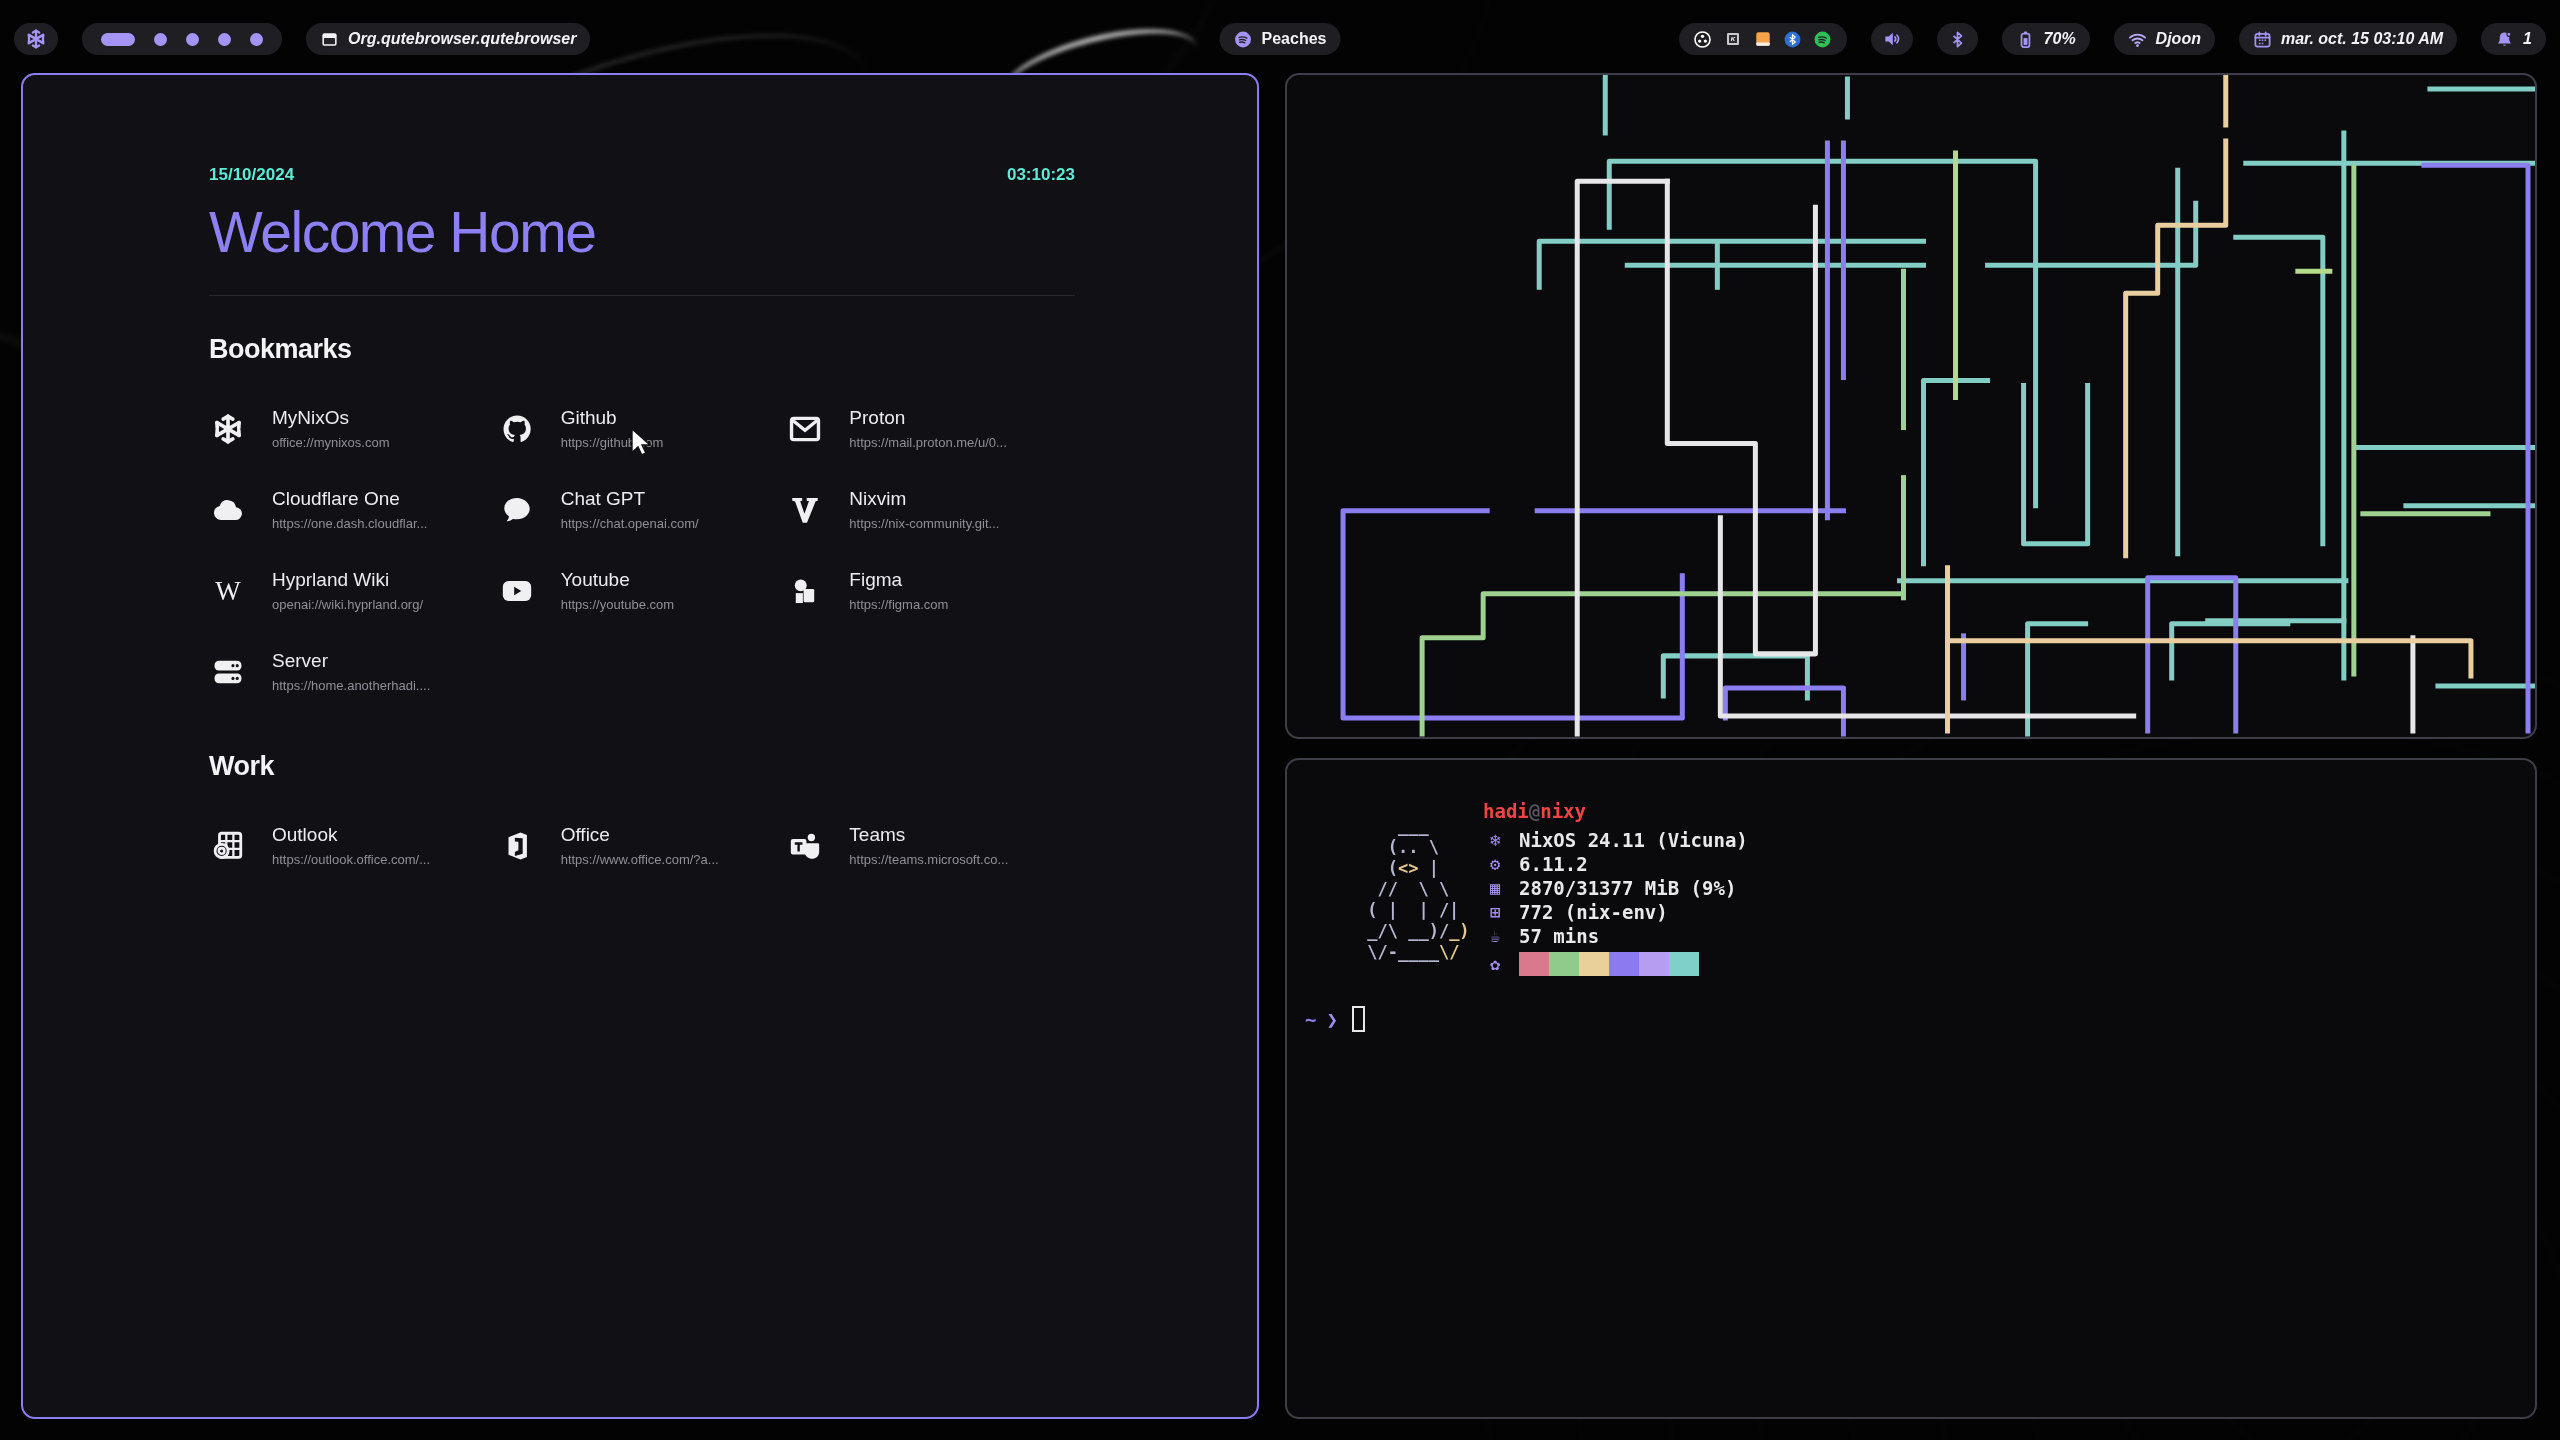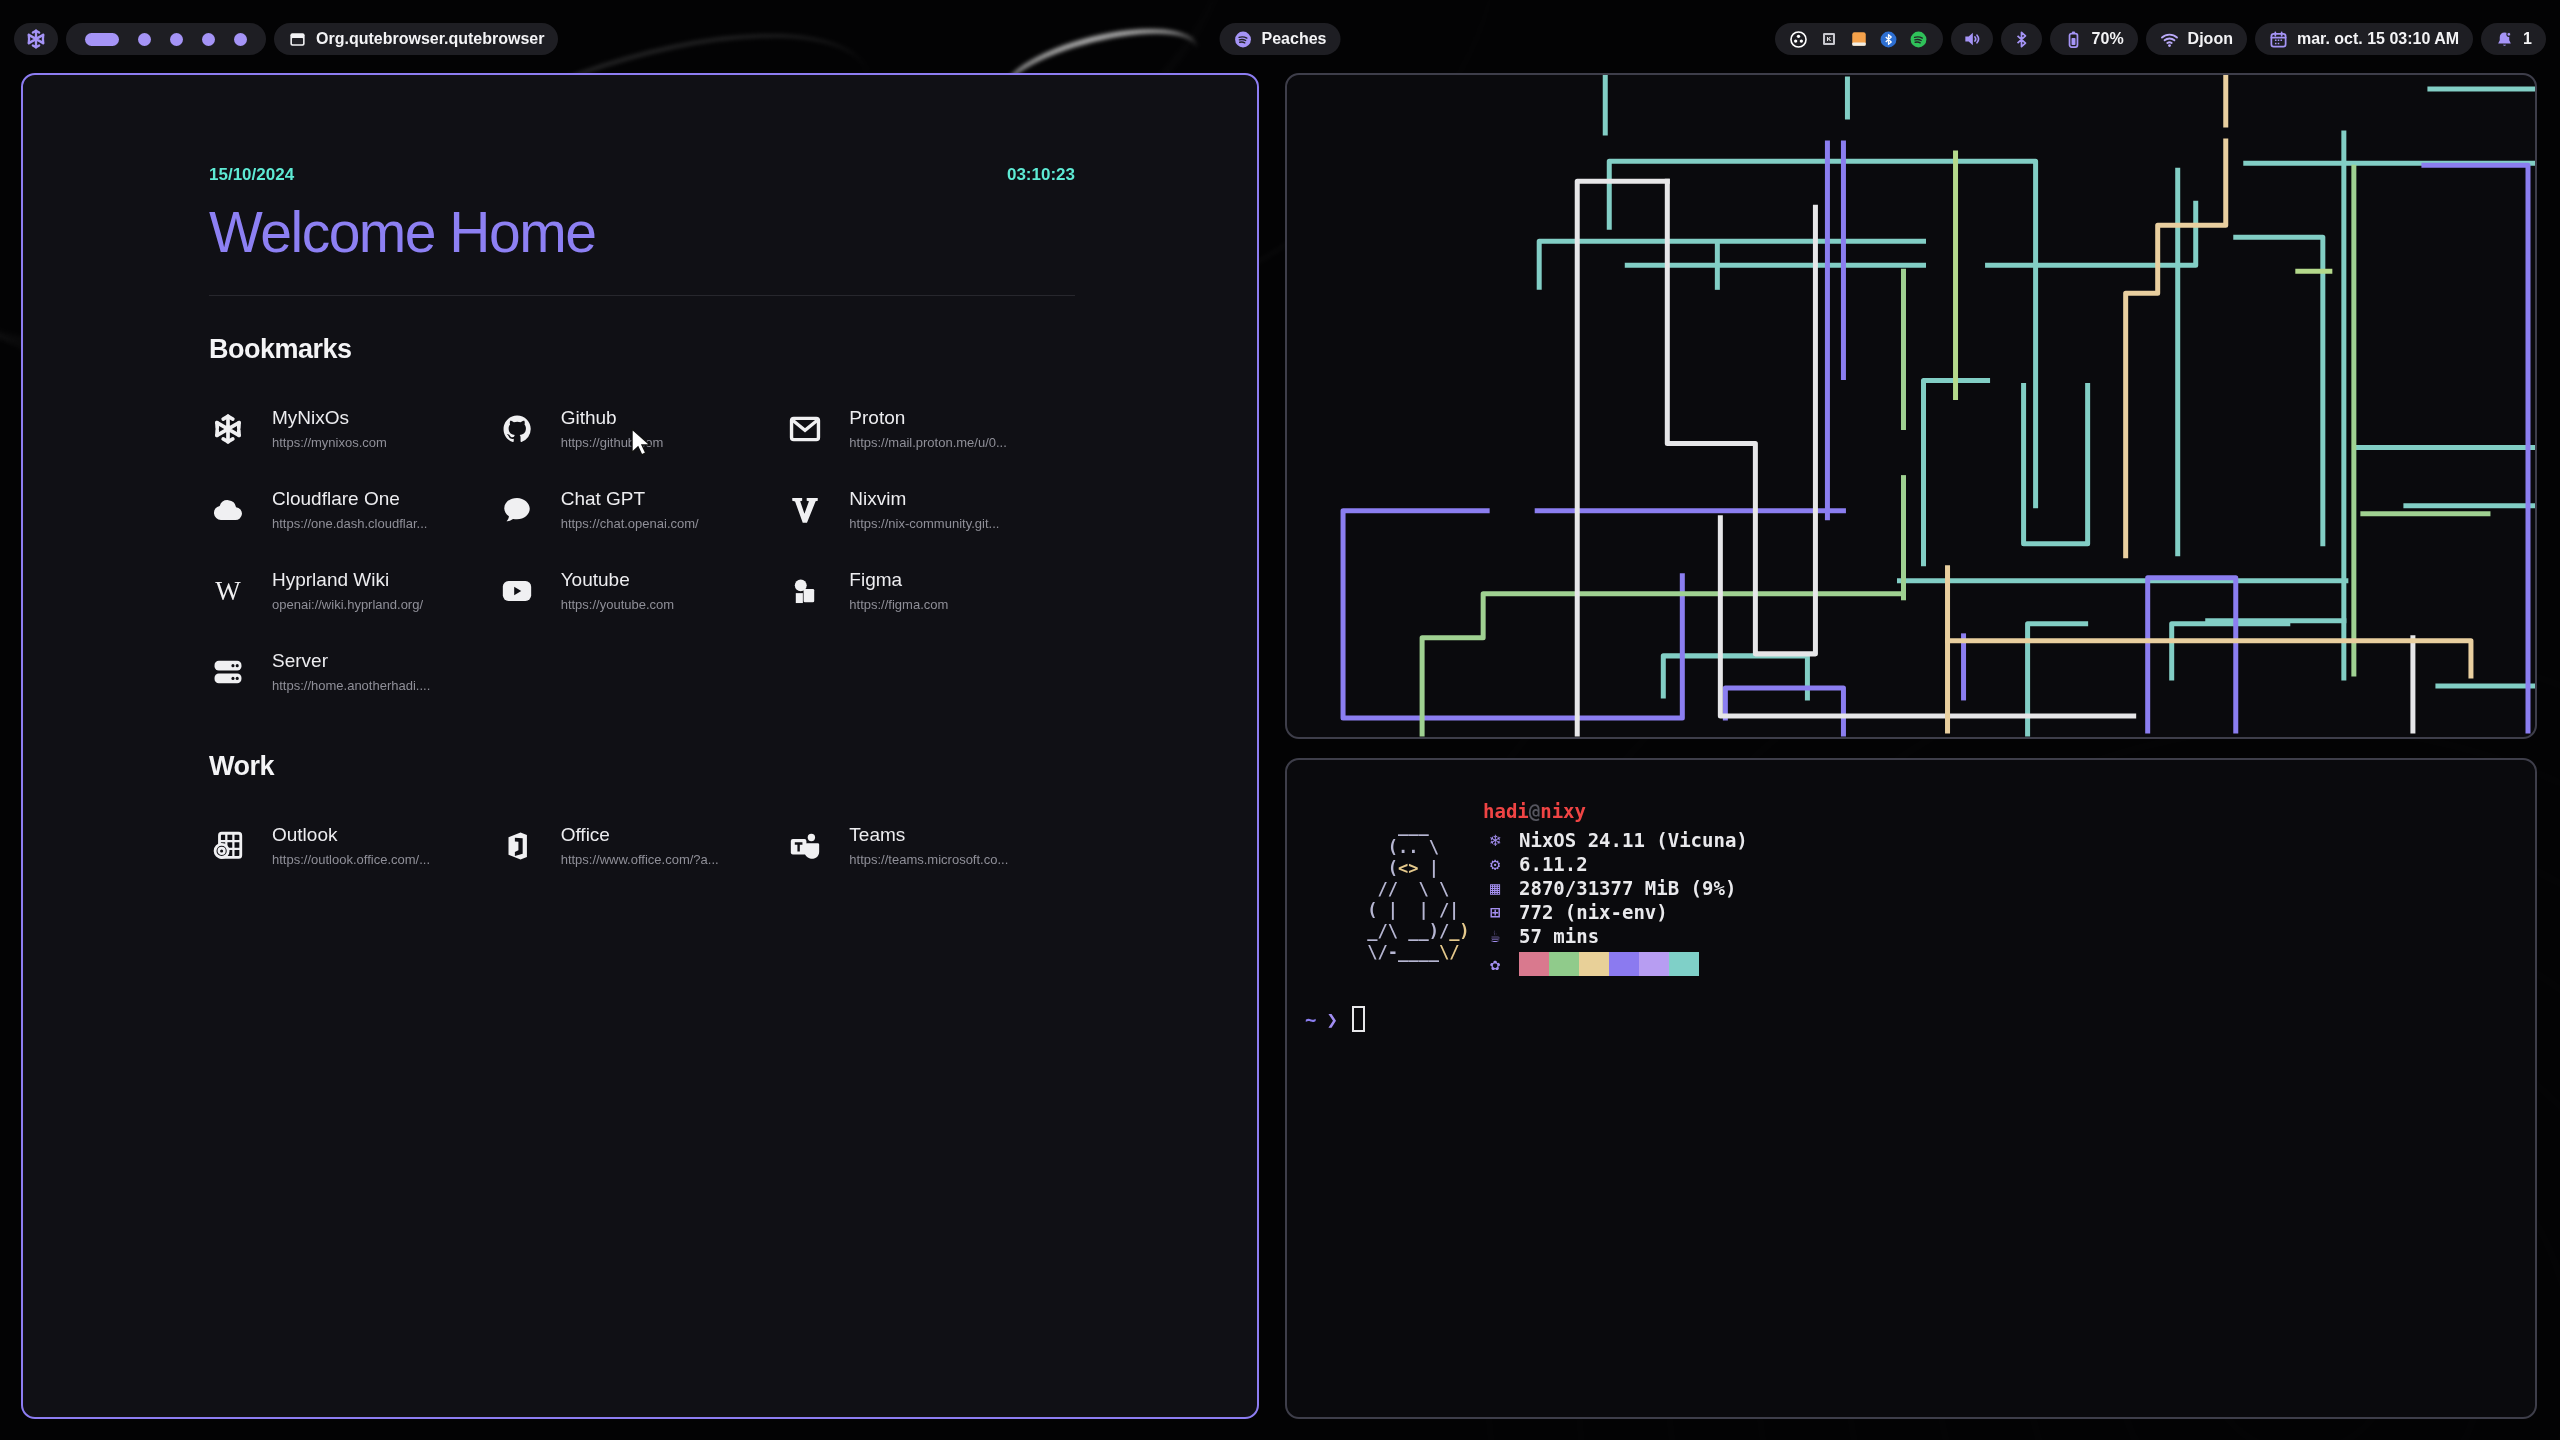--- a/index.html
+++ b/index.html
@@ -25,21 +25,21 @@
     background:repeating-radial-gradient(circle at 60% 60%, rgba(255,255,255,.025) 0 6px, transparent 6px 90px);
     filter:blur(4px); opacity:.5; }
 
   
   .topbar { position:absolute; left:14px; right:14px; top:22px; height:34px;
     display:flex; align-items:center; justify-content:space-between; z-index:50; }
   .pill { height:32px; background:rgba(31,31,36,.96); border-radius:16px;
     display:flex; align-items:center; gap:9px; padding:0 14px;
     font-size:16px; font-weight:bold; color:#f3f3f5; white-space:nowrap; }
   .pill.icon-only { padding:0 11px; }
-  .bar-group { display:flex; align-items:center; gap:8px; }
+  .bar-group { display:flex; align-items:center; gap:24px;font-style:italic; }
   .bar-center { position:absolute; left:50%; transform:translateX(-50%); }
   .ws-active { width:34px; height:13px; border-radius:7px; background:#a594f6; }
   .ws-dot { width:13px; height:13px; border-radius:50%; background:#a594f6; }
   .tray-gap { display:flex; align-items:center; gap:10px; }
   .tray-ico { width:20px; height:20px; display:flex; align-items:center; justify-content:center; }
 
   
   .window { position:absolute; border-radius:14px; }
   .win-active { border:2px solid #8d7df2; background:#101015; }
   .win-inactive { border:2px solid #3e3e4a; background:#0a0a0d; }
@@ -311,21 +311,21 @@
       <h2 class="sec-h">Bookmarks</h2>
       <div class="bm-grid">
   <div class="bm-item">
     <span class="bm-ico">
       <svg width="34" height="34">
                 <use href="#icon-nixos"></use>
               </svg>
     </span>
     <span>
       <div class="bm-title">MyNixOs</div>
-      <div class="bm-url">https://mynixos.com</div>
+      <div class="bm-url">office://mynixos.com</div>
     </span>
   </div>
 
   <div class="bm-item">
     <span class="bm-ico">
       <svg width="34" height="34">
                 <use href="#icon-github"></use>
               </svg>
     </span>
     <span>

